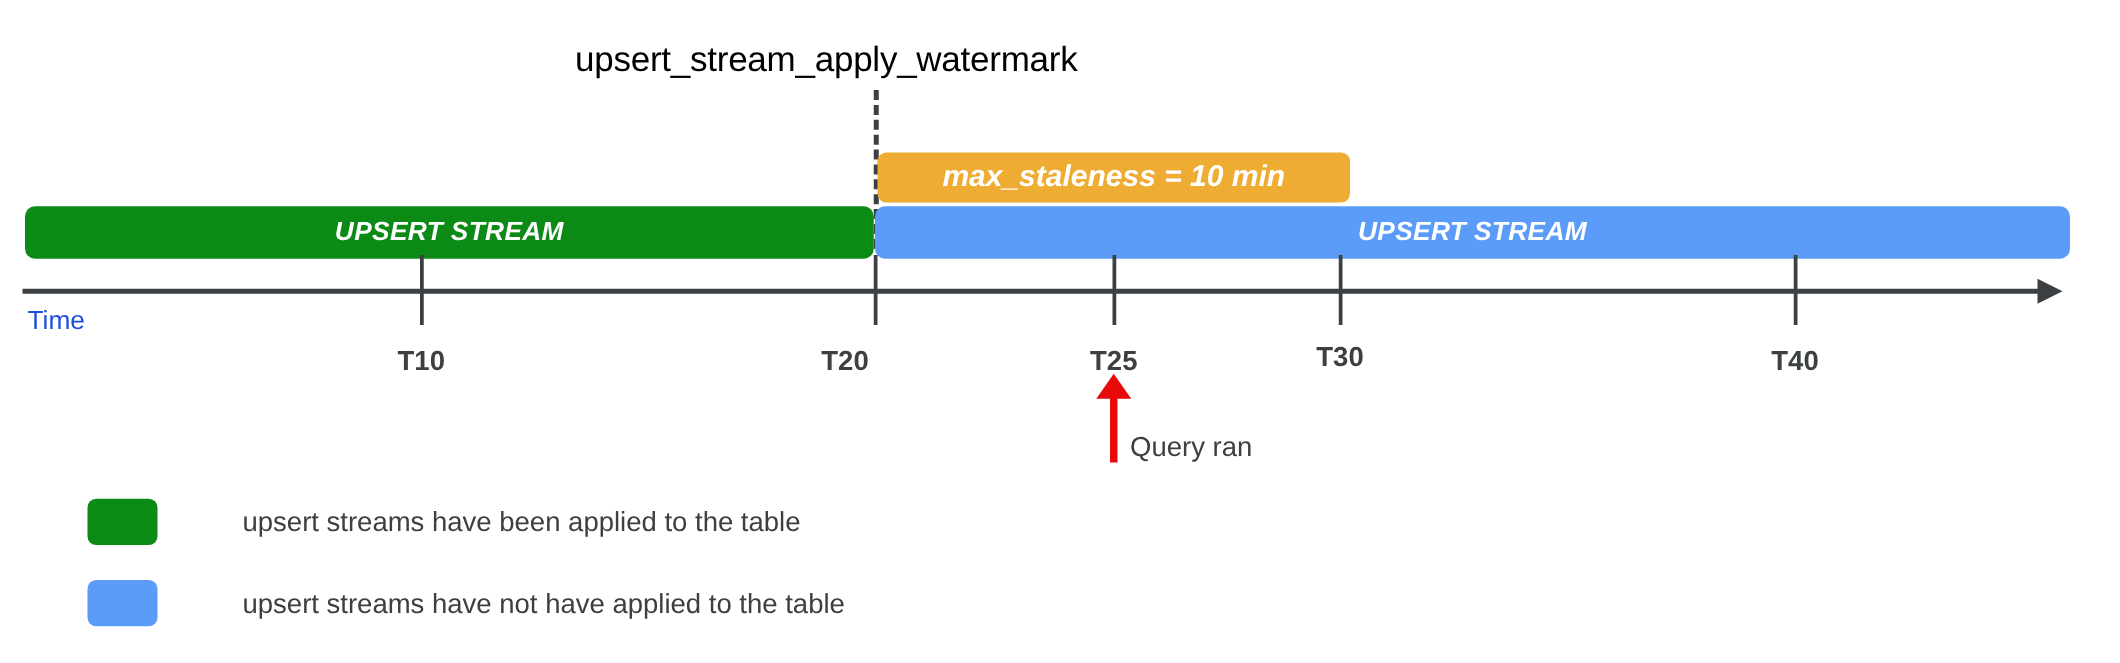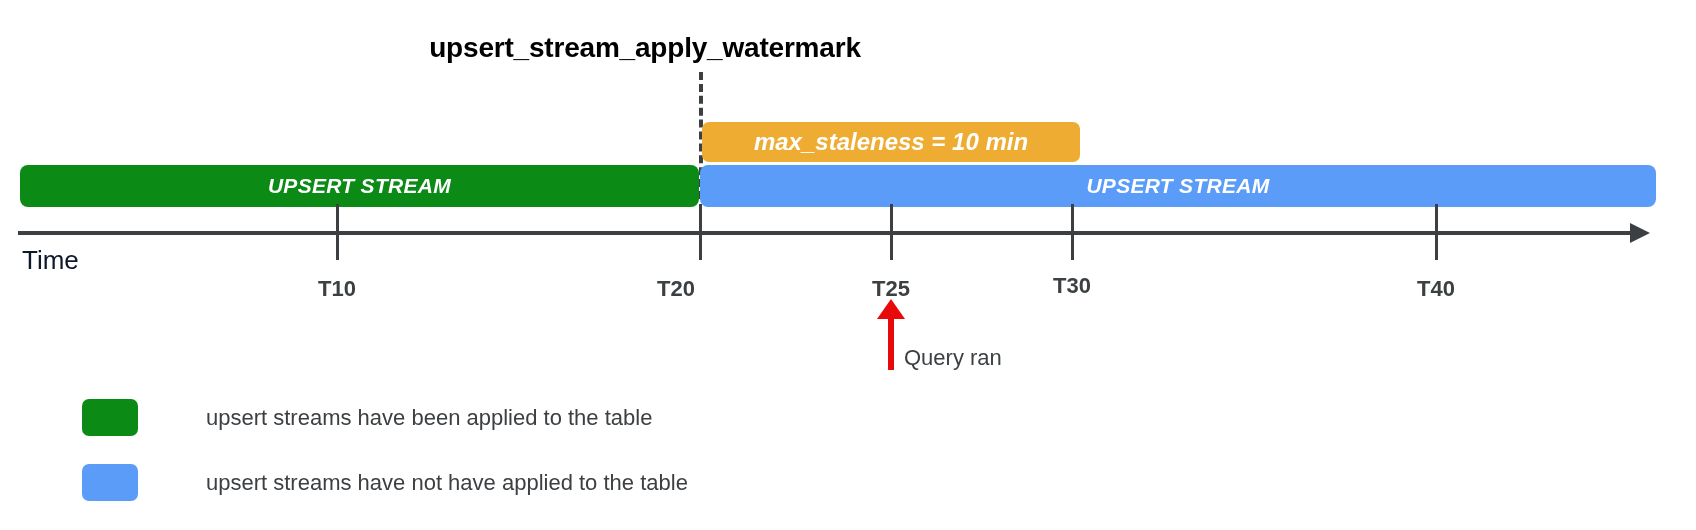--- a/index.html
+++ b/index.html
@@ -15,26 +15,26 @@
     position: relative;
     width: 1696px;
     height: 530px;
     background: #ffffff;
     overflow: hidden;
   }
 
   
   .title {
     position: absolute;
-    left: 0;
+    left: 16px;
     top: 32px;
     width: 1290px;
     text-align: center;
     font-size: 28px;
-    font-weight: bold;
+    font-weight: normal;
     color: #000000;
     letter-spacing: -0.2px;
     white-space: nowrap;
   }
 
   
   .watermark-line {
     position: absolute;
     left: 699px;
     top: 72px;
@@ -116,22 +116,22 @@
     font-size: 22px;
     color: #3c4043;
     transform: translateX(-50%);
     white-space: nowrap;
     font-weight: bold;
   }
   .axis-name {
     position: absolute;
     left: 22px;
     top: 245px;
-    font-size: 26px;
-    color: #0f172a;
+    font-size: 21px;
+    color: #1d4ed8;
   }
 
   
   .query-arrow-stem {
     position: absolute;
     left: 888px;
     top: 312px;
     width: 6px;
     height: 58px;
     background: #e8090a;
@@ -151,21 +151,21 @@
     left: 904px;
     top: 345px;
     font-size: 22px;
     color: #3c4043;
     white-space: nowrap;
   }
 
   
   .legend {
     position: absolute;
-    left: 82px;
+    left: 70px;
     top: 385px;
   }
   .legend-row {
     display: flex;
     align-items: center;
     height: 65px;
   }
   .legend-swatch {
     width: 56px;
     height: 37px;

